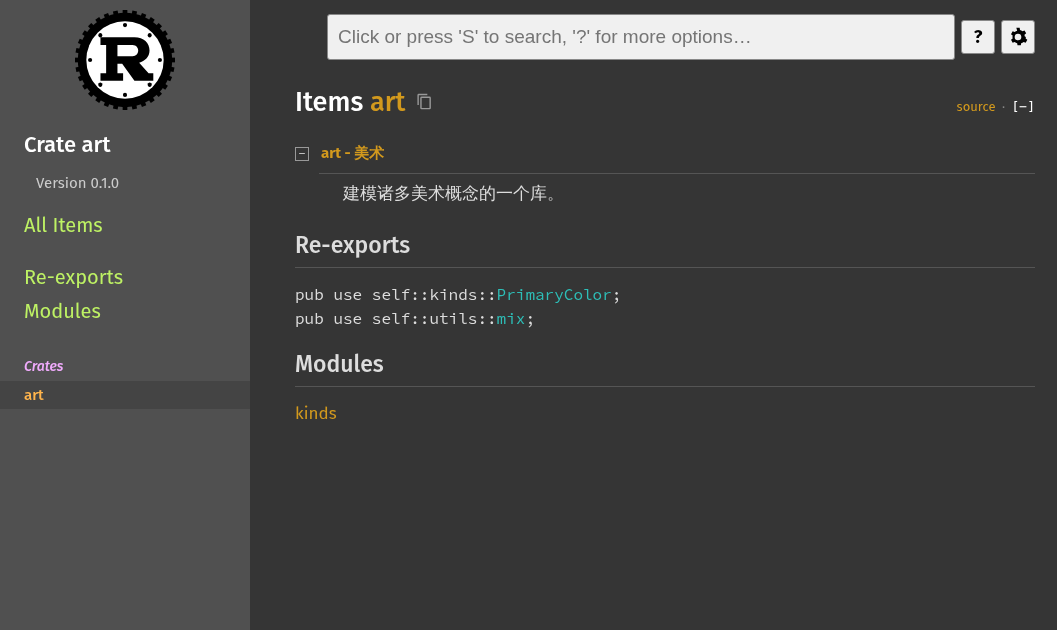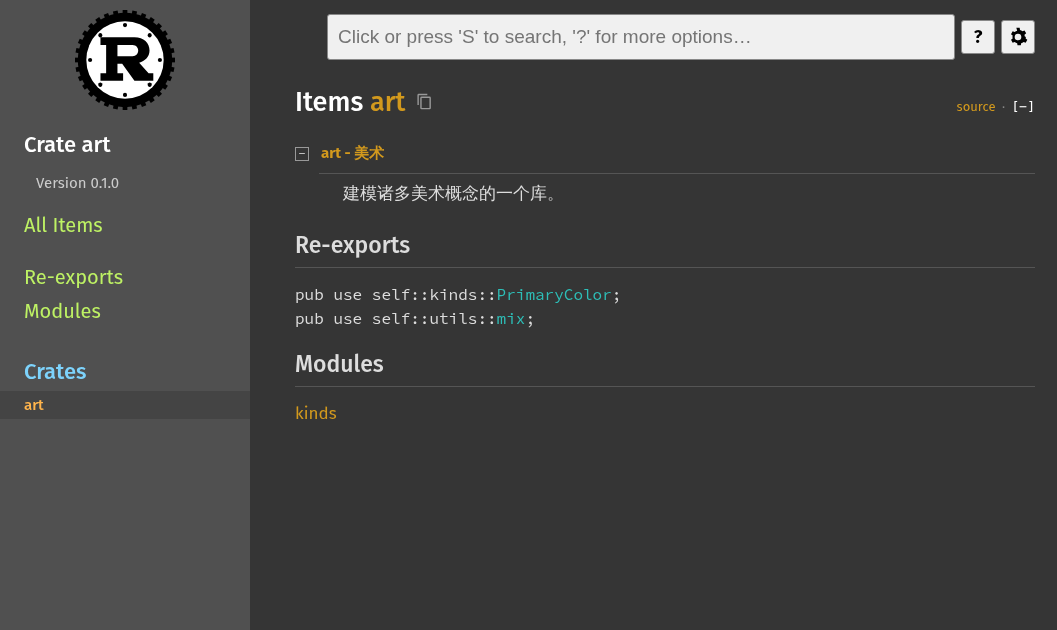--- a/index.html
+++ b/index.html
@@ -47,24 +47,25 @@
     .sidebar-link {
       display: block;
       padding: 5px 24px;
       color: #bef264;
       font-size: 20px;
       text-decoration: none;
       cursor: pointer;
     }
 
     .sidebar-heading {
-      font-size: 22px;
+      font-size: 14px;
       font-weight: 500;
-      color: #7dd3fc;
+      color: #f0abfc;
       padding: 16px 24px 6px;
+      font-style: italic;
     }
 
     .crate-item {
       padding: 5px 24px;
       background: #444;
       color: #ffb44c;
       font-size: 15px;
       font-weight: 500;
       cursor: pointer;
     }

